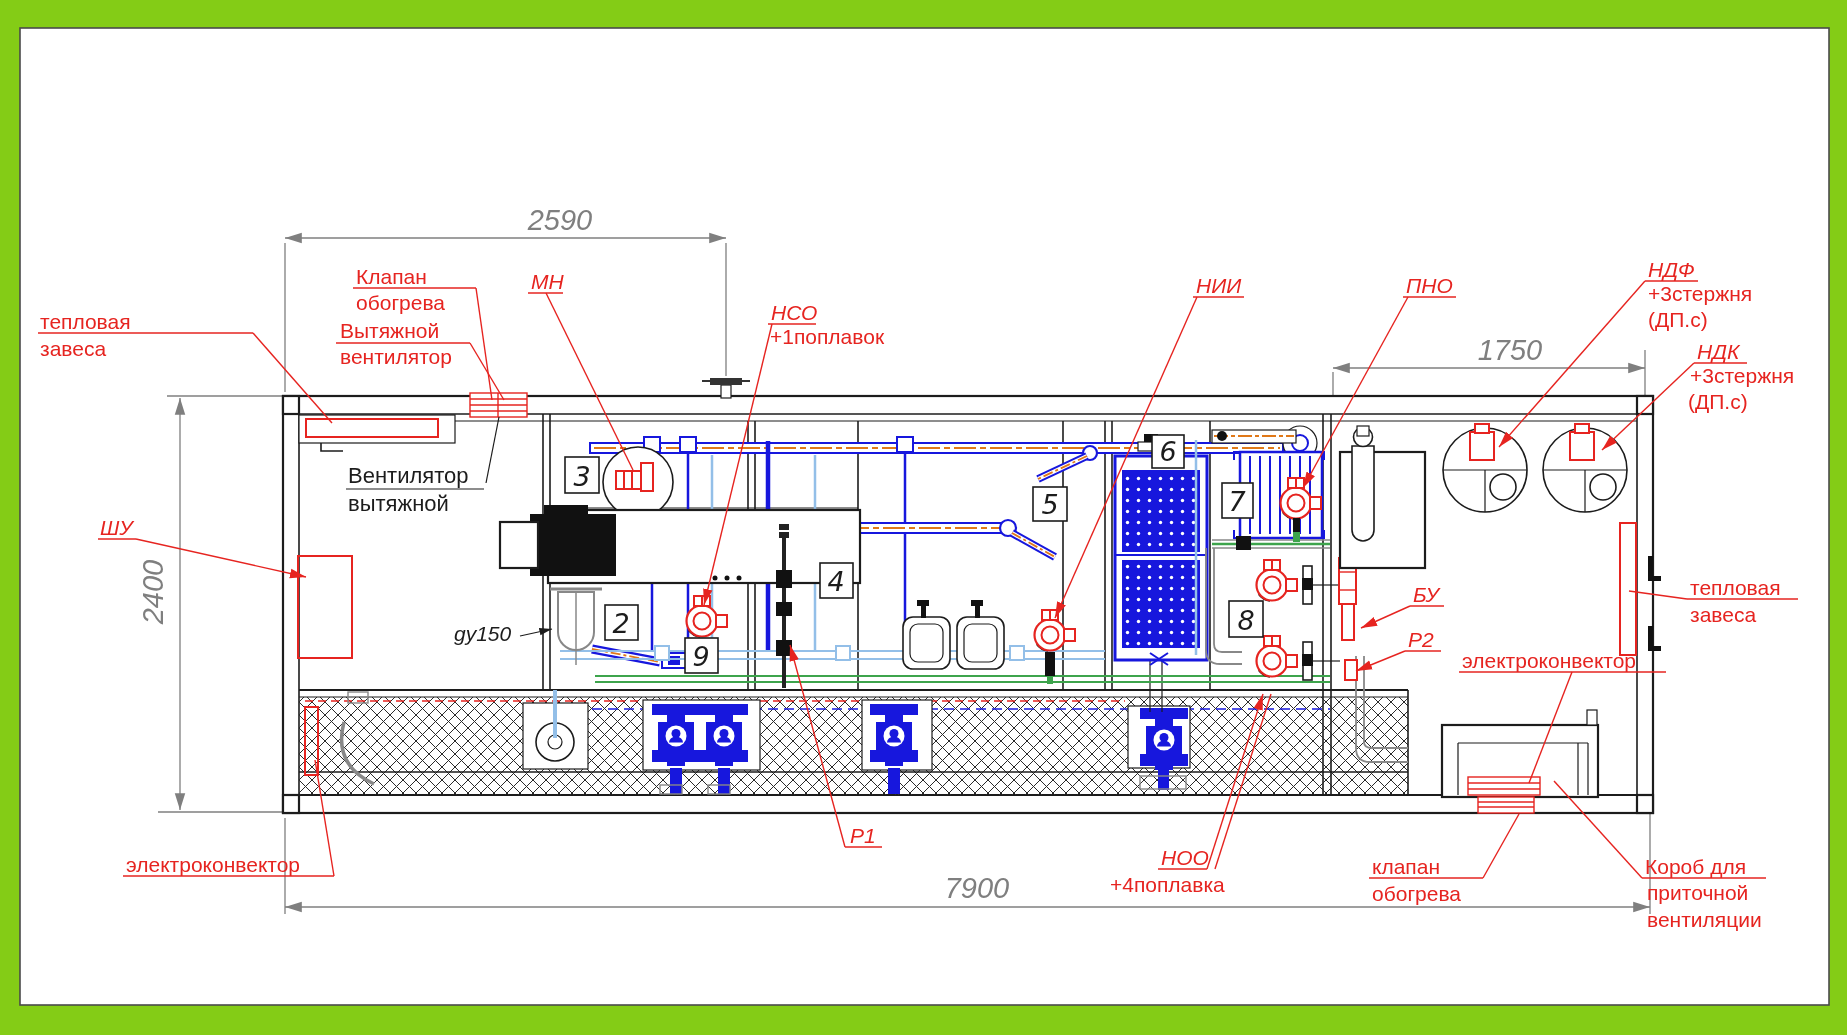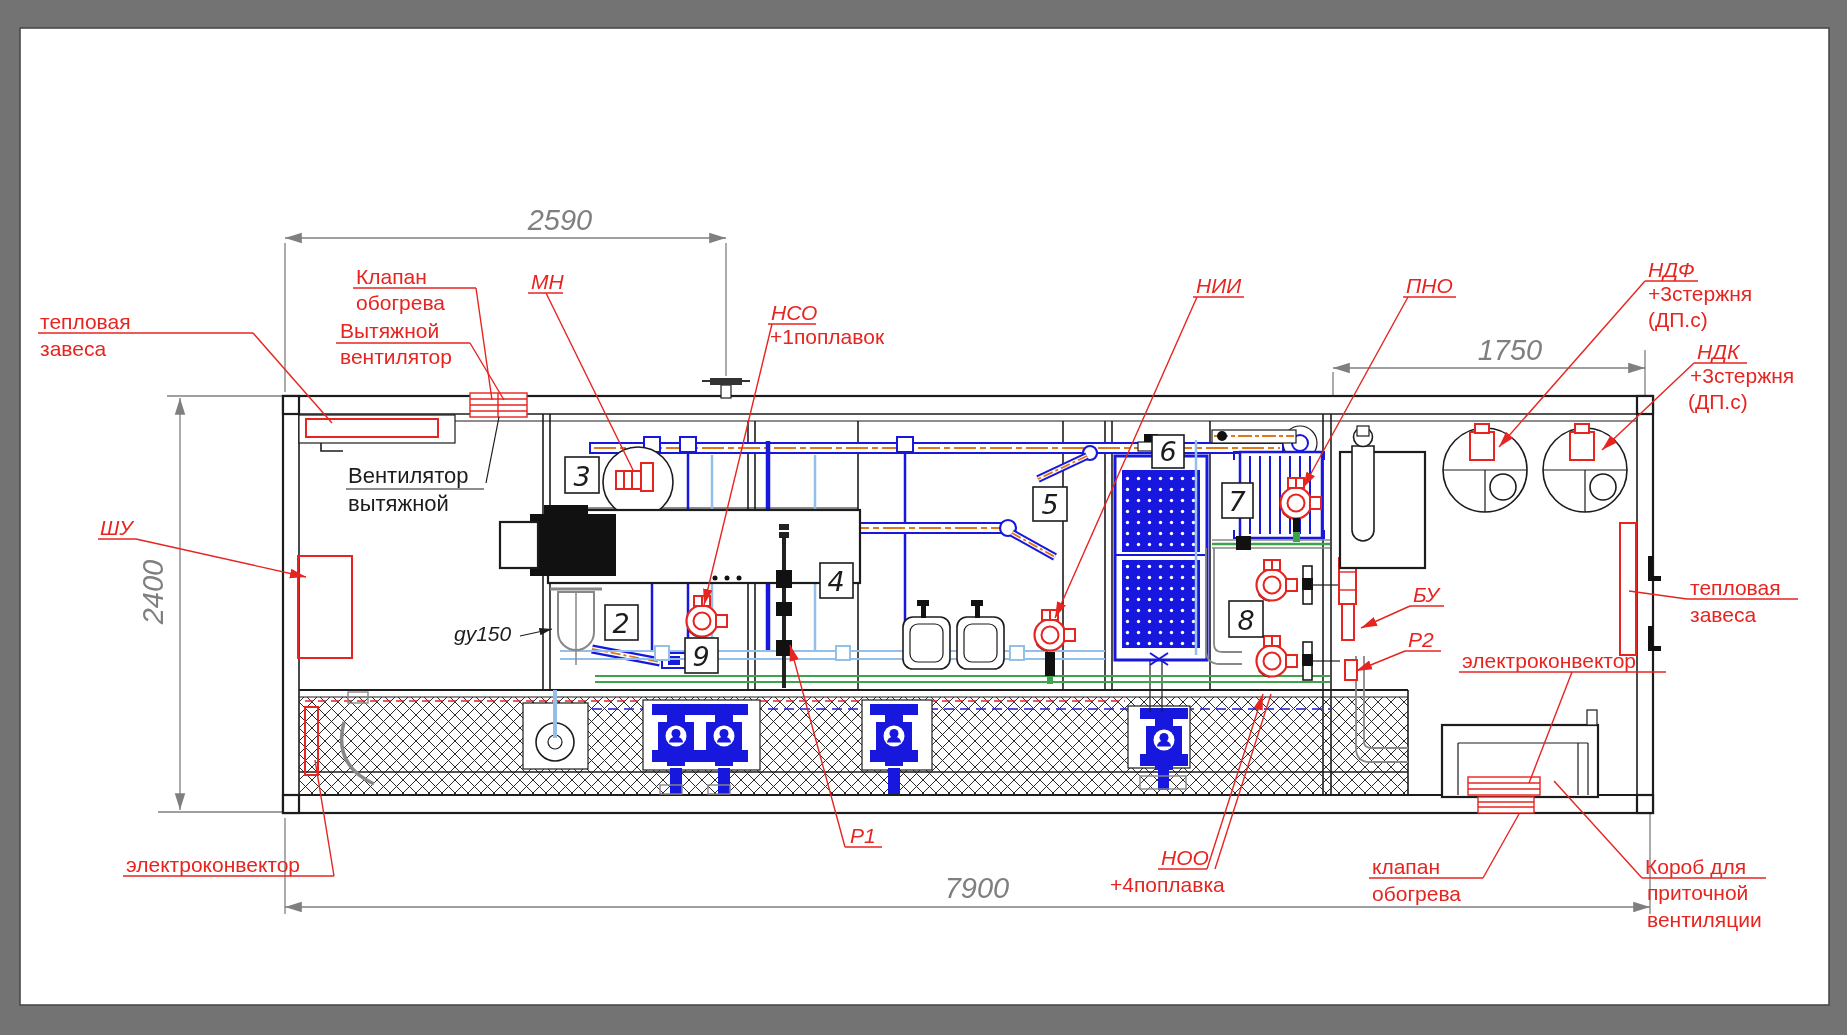--- a/index.html
+++ b/index.html
@@ -1,16 +1,16 @@
 <!DOCTYPE html>
 <html><head>
 <meta charset="utf-8">
 <style>
   html,body{margin:0;padding:0;background:#fff;}
-  #stage{position:relative;width:1847px;height:1035px;background:#737373;overflow:hidden;}
+  #stage{position:relative;width:1847px;height:1035px;background:#84cc16;overflow:hidden;}
   svg{position:absolute;left:0;top:0;}
   text{font-family:"Liberation Sans",sans-serif;}
   .lr{fill:#e62420;font-size:21px;}
   .lri{fill:#e62420;font-size:21px;font-style:italic;}
   .lb{fill:#1c1c1c;font-size:22px;}
   .lbi{fill:#1c1c1c;font-size:21px;font-style:italic;}
   .ld{fill:#7f7f7f;font-size:29px;font-style:italic;text-anchor:middle;}
   .ln{fill:#1c1c1c;font-size:27px;font-style:italic;text-anchor:middle;font-family:"DejaVu Sans",sans-serif;}
   .sk{stroke:#1c1c1c;fill:none;stroke-width:1.6;}
   .k2{stroke-width:2.2;}

